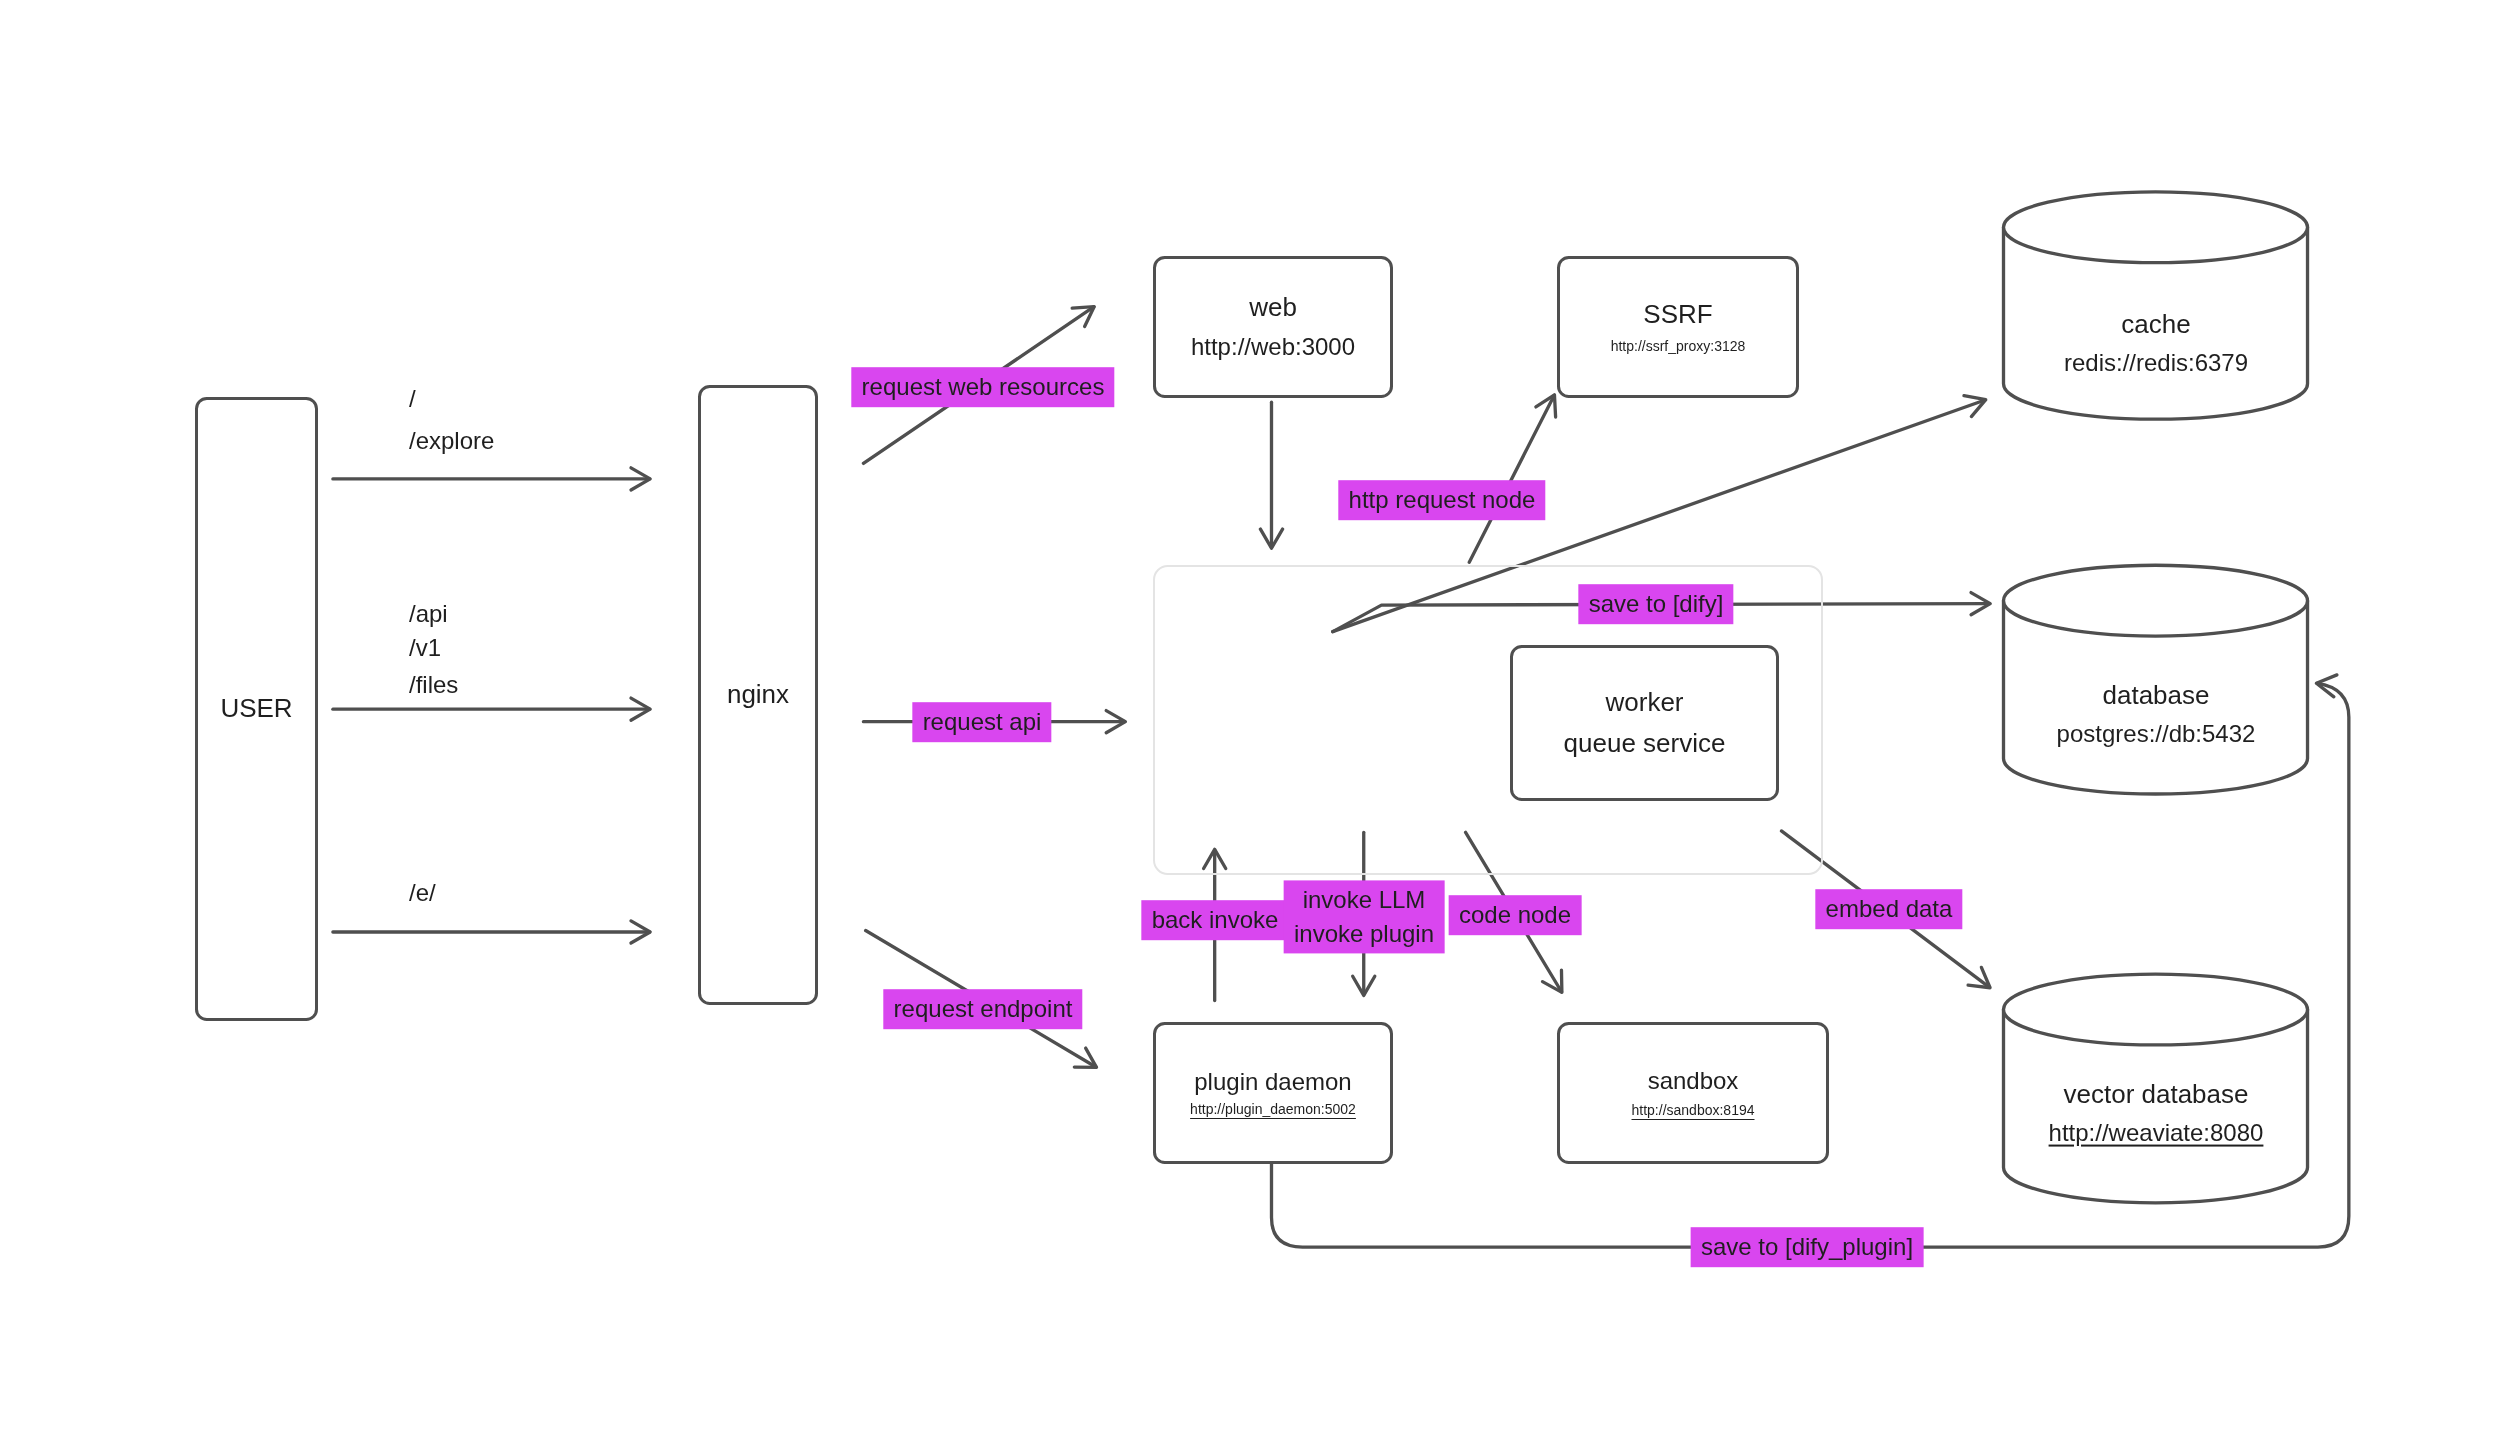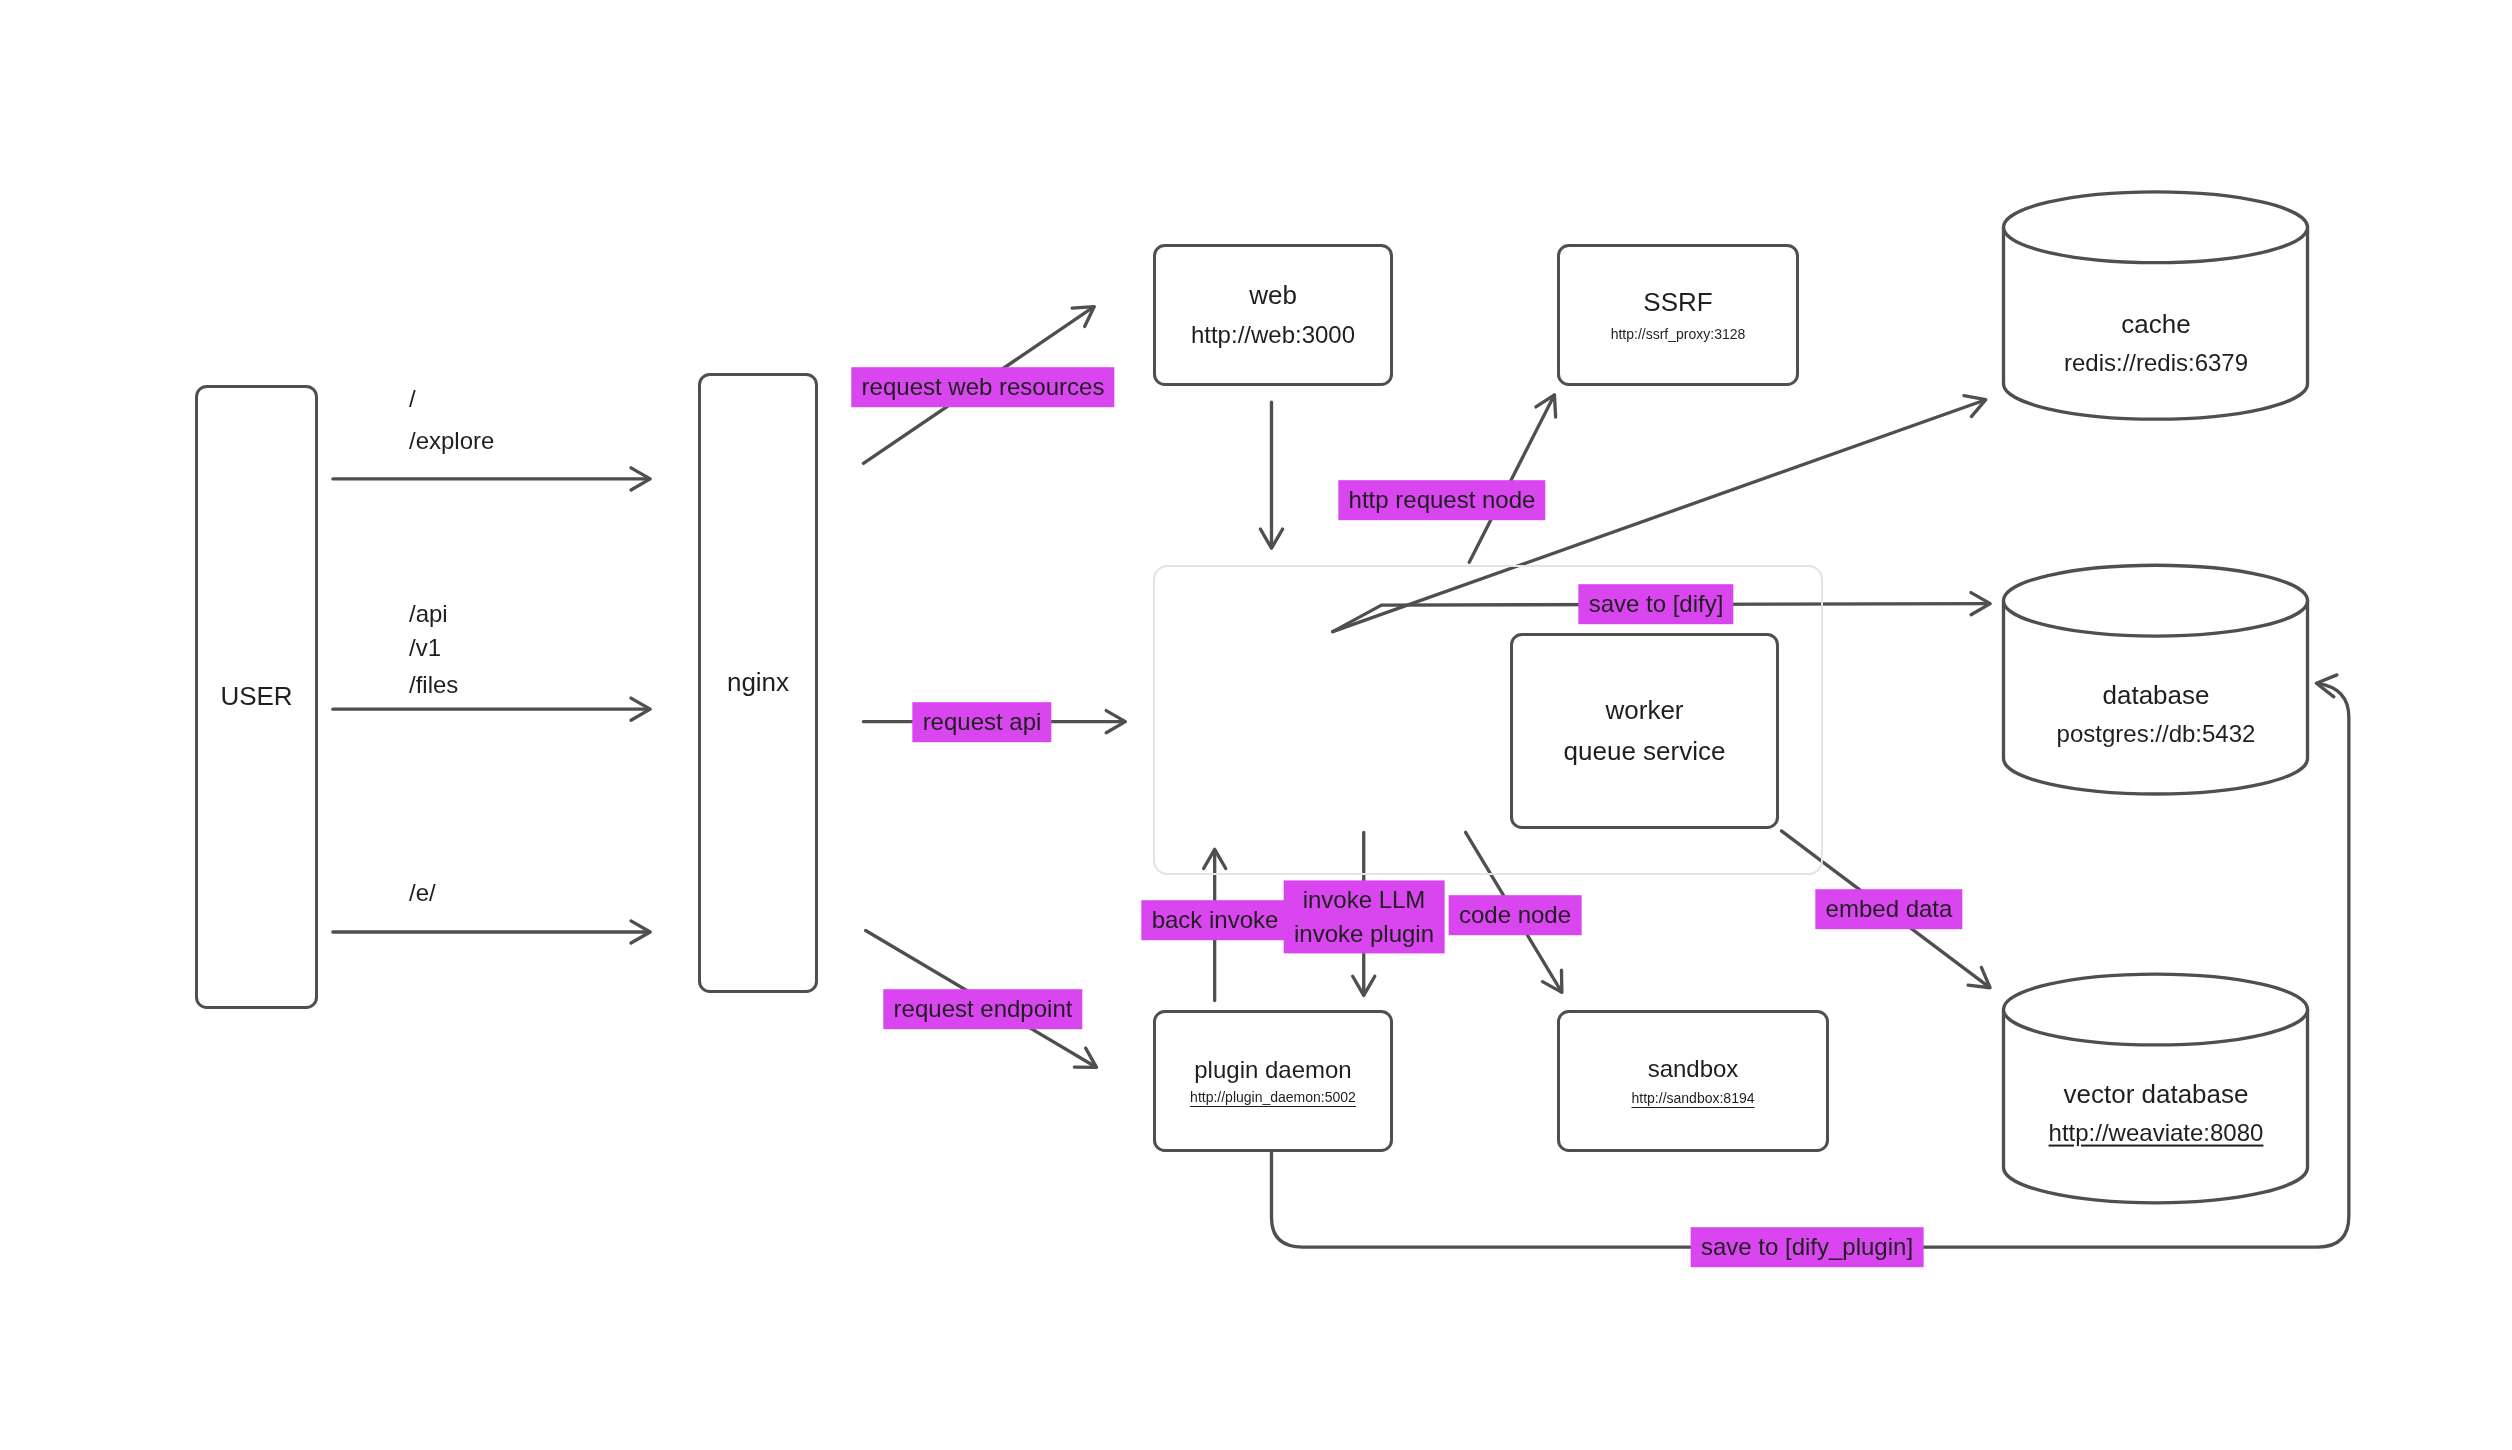--- a/index.html
+++ b/index.html
@@ -31,20 +31,21 @@
     background: #ffffff;
     border: 3px solid #4f4f4f;
     border-radius: 11.8px;
     display: flex;
     flex-direction: column;
     align-items: center;
     justify-content: center;
     gap: 10.3px;
     text-align: center;
     z-index: 2;
+    margin-top: 12px;
   }
   .t1 { font-size: 26px; line-height: 1.2; }
   .t2 { font-size: 24px; line-height: 1.2; }
   .t2s { font-size: 14px; line-height: 1.2; }
   .u { text-decoration: underline; text-underline-offset: 3.7px; }
   .edge-label {
     position: absolute;
     transform: translate(-50%, -50%);
     font-size: 24px;
     line-height: 1.4;
@@ -145,21 +146,21 @@
     <div class="t1">web</div>
     <div class="t2">http://web:3000</div>
   </div>
 
   <div class="box" style="left:1557px; top:244px; width:242px; height:142px; gap:7.4px">
     <div class="t1">SSRF</div>
     <div class="t2s">http://ssrf_proxy:3128</div>
   </div>
 
 
-  <div class="box" style="left:1510px; top:633px; width:269px; height:196px; gap:10.3px">
+  <div class="box" style="left:1510px; top:633px; width:269px; height:156px; gap:10.3px">
     <div class="t1">worker</div>
     <div class="t1">queue service</div>
   </div>
 
   <div class="box" style="left:1153px; top:1010px; width:240px; height:142px; gap:4px">
     <div class="t2">plugin daemon</div>
     <div class="t2s u">http://plugin_daemon:5002</div>
   </div>
 
   <div class="box" style="left:1557px; top:1010px; width:272px; height:142px; gap:5.9px">

